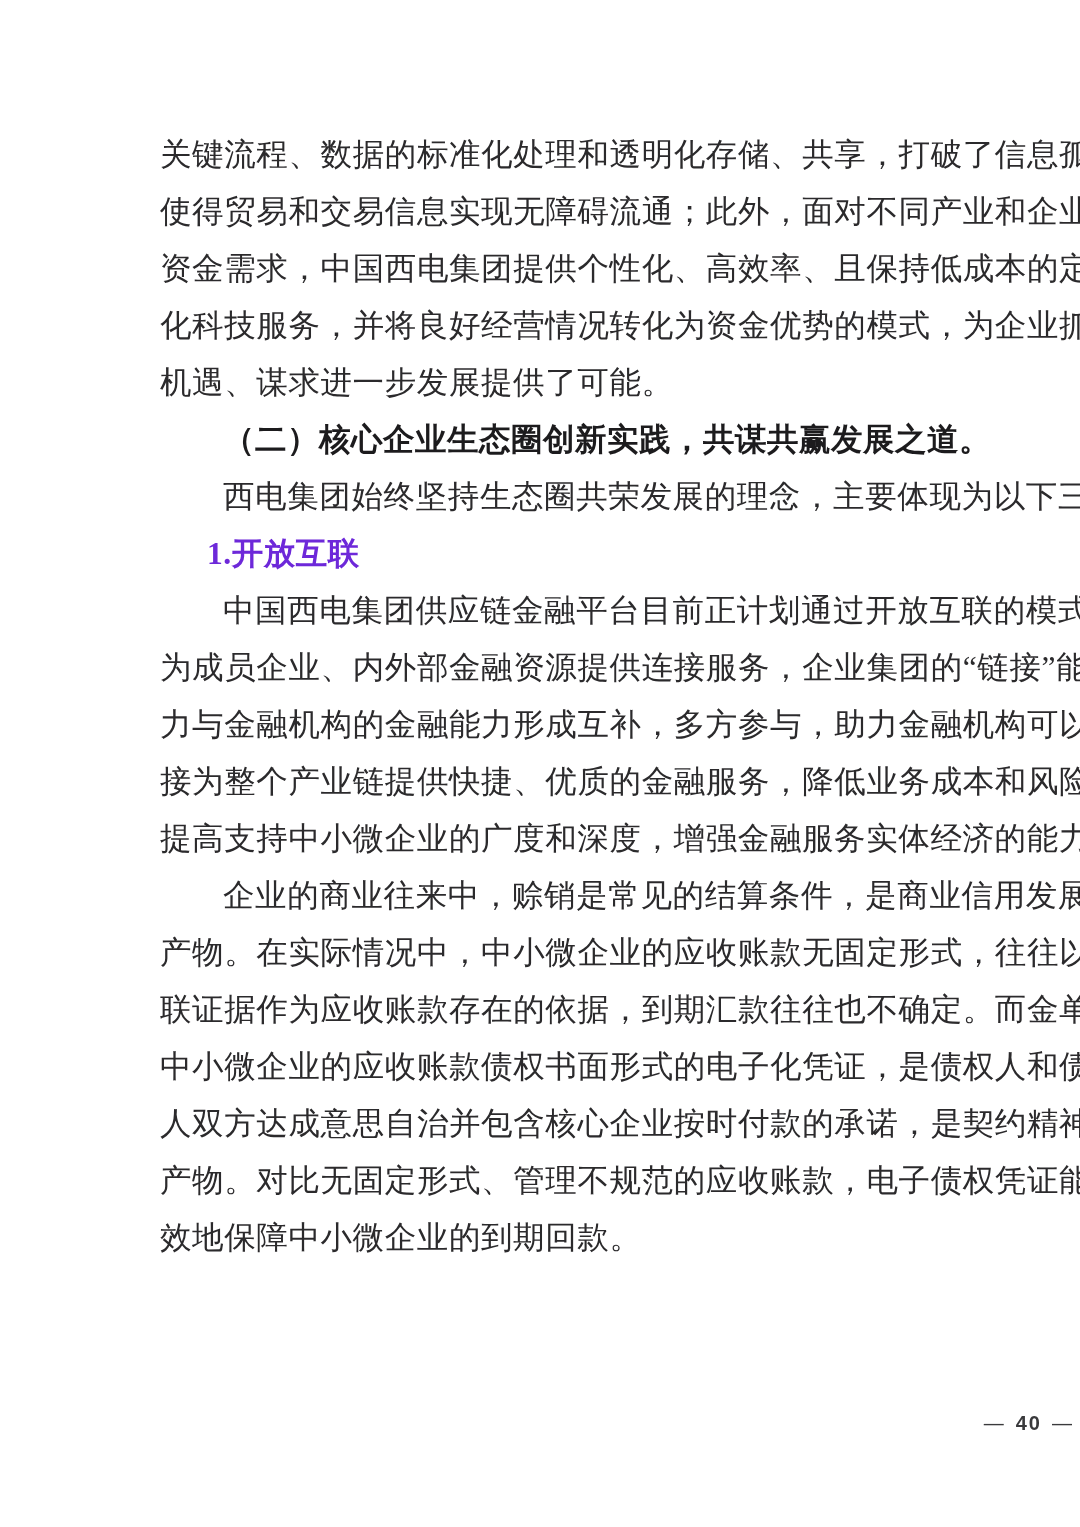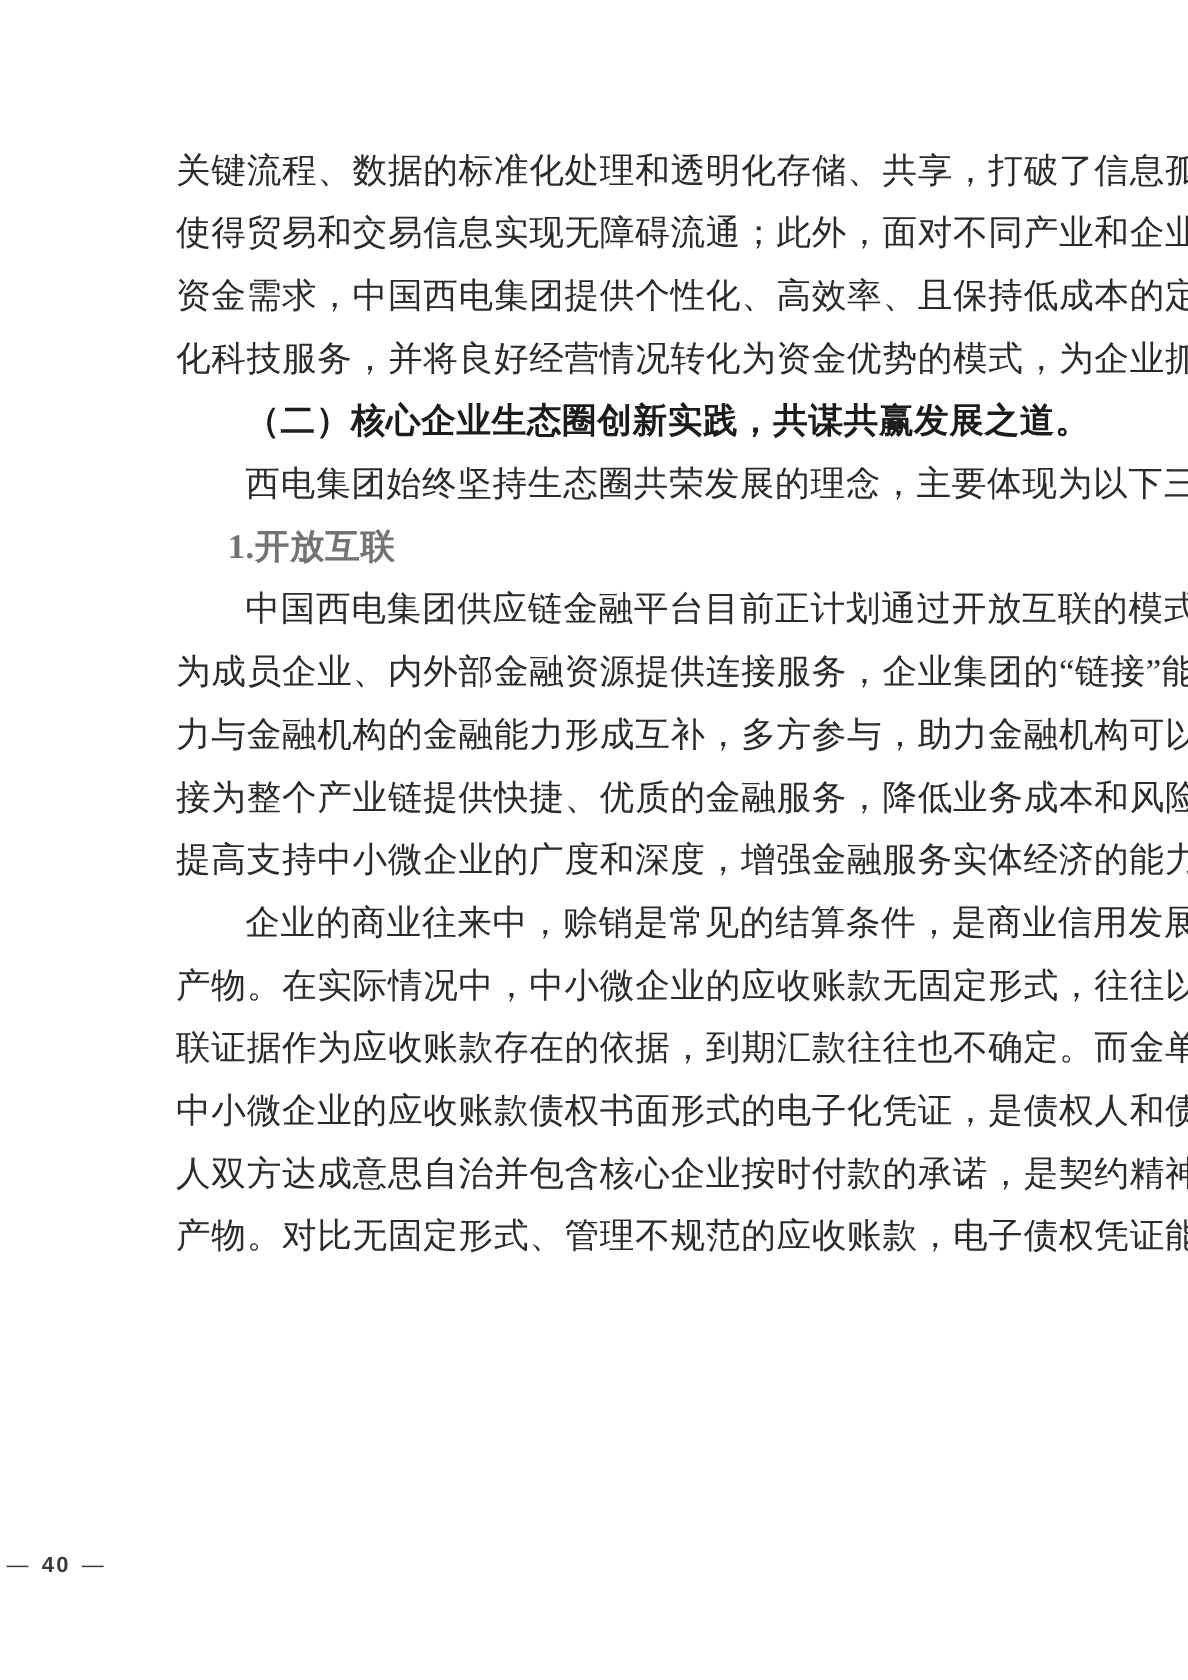--- a/index.html
+++ b/index.html
@@ -54,36 +54,36 @@
     font-size: 31.5px;
     letter-spacing: 0.5px;
     color: #1c1b1d;
     font-family: "Liberation Serif", "DejaVu Serif", serif;
   }
 
   .subheading {
     font-weight: 700;
     font-size: 31.5px;
     letter-spacing: 0.5px;
-    color: #737373;
+    color: #6d28d9;
     padding-left: 47px;
   }
 
   .subheading .num {
     font-family: "Liberation Serif", "DejaVu Serif", serif;
     font-weight: 700;
   }
 
   
   .footer {
     position: absolute;
     left: 0;
     top: 1412px;
     width: 1080px;
-    text-align: left;
+    text-align: right;
     font-size: 20px;
     color: #3a3a3c;
     font-family: "Liberation Sans", sans-serif;
     letter-spacing: 2px;
   }
   .footer .dash {
     display: inline-block;
     padding: 0 6px;
     color: #3a3a3c;
   }
@@ -98,20 +98,21 @@
 
 <div class="page">
 
   <div class="body-col">
 
     <div class="para">
       <div class="line" style="display: flex; justify-content: space-between;"><span>关</span><span>键</span><span>流</span><span>程</span><span>、</span><span>数</span><span>据</span><span>的</span><span>标</span><span>准</span><span>化</span><span>处</span><span>理</span><span>和</span><span>透</span><span>明</span><span>化</span><span>存</span><span>储</span><span>、</span><span>共</span><span>享</span><span>，</span><span>打</span><span>破</span><span>了</span><span>信</span><span>息</span><span>孤</span></div>
       <div class="line" style="display: flex; justify-content: space-between;"><span>使</span><span>得</span><span>贸</span><span>易</span><span>和</span><span>交</span><span>易</span><span>信</span><span>息</span><span>实</span><span>现</span><span>无</span><span>障</span><span>碍</span><span>流</span><span>通</span><span>；</span><span>此</span><span>外</span><span>，</span><span>面</span><span>对</span><span>不</span><span>同</span><span>产</span><span>业</span><span>和</span><span>企</span><span>业</span></div>
       <div class="line" style="display: flex; justify-content: space-between;"><span>资</span><span>金</span><span>需</span><span>求</span><span>，</span><span>中</span><span>国</span><span>西</span><span>电</span><span>集</span><span>团</span><span>提</span><span>供</span><span>个</span><span>性</span><span>化</span><span>、</span><span>高</span><span>效</span><span>率</span><span>、</span><span>且</span><span>保</span><span>持</span><span>低</span><span>成</span><span>本</span><span>的</span><span>定</span></div>
       <div class="line" style="display: flex; justify-content: space-between;"><span>化</span><span>科</span><span>技</span><span>服</span><span>务</span><span>，</span><span>并</span><span>将</span><span>良</span><span>好</span><span>经</span><span>营</span><span>情</span><span>况</span><span>转</span><span>化</span><span>为</span><span>资</span><span>金</span><span>优</span><span>势</span><span>的</span><span>模</span><span>式</span><span>，</span><span>为</span><span>企</span><span>业</span><span>抓</span></div>
+      <div class="line last">机遇、谋求进一步发展提供了可能。</div>
     </div>
 
     <div class="line heading indent" style="display: flex; justify-content: space-between; padding-left: 0px;"><span style="width: 63px; flex: 0 0 auto;"></span><span>（</span><span>二</span><span>）</span><span>核</span><span>心</span><span>企</span><span>业</span><span>生</span><span>态</span><span>圈</span><span>创</span><span>新</span><span>实</span><span>践</span><span>，</span><span>共</span><span>谋</span><span>共</span><span>赢</span><span>发</span><span>展</span><span>之</span><span>道</span><span>。</span></div>
 
     <div class="para">
       <div class="line indent" style="display: flex; justify-content: space-between; padding-left: 0px;"><span style="width: 63px; flex: 0 0 auto;"></span><span>西</span><span>电</span><span>集</span><span>团</span><span>始</span><span>终</span><span>坚</span><span>持</span><span>生</span><span>态</span><span>圈</span><span>共</span><span>荣</span><span>发</span><span>展</span><span>的</span><span>理</span><span>念</span><span>，</span><span>主</span><span>要</span><span>体</span><span>现</span><span>为</span><span>以</span><span>下</span><span>三</span></div>
     </div>
 
     <div class="line subheading"><span class="num">1.</span><span>开放互联</span></div>
 
@@ -124,20 +125,21 @@
     </div>
 
 
     <div class="para">
       <div class="line indent" style="display: flex; justify-content: space-between; padding-left: 0px;"><span style="width: 63px; flex: 0 0 auto;"></span><span>企</span><span>业</span><span>的</span><span>商</span><span>业</span><span>往</span><span>来</span><span>中</span><span>，</span><span>赊</span><span>销</span><span>是</span><span>常</span><span>见</span><span>的</span><span>结</span><span>算</span><span>条</span><span>件</span><span>，</span><span>是</span><span>商</span><span>业</span><span>信</span><span>用</span><span>发</span><span>展</span></div>
       <div class="line" style="display: flex; justify-content: space-between;"><span>产</span><span>物</span><span>。</span><span>在</span><span>实</span><span>际</span><span>情</span><span>况</span><span>中</span><span>，</span><span>中</span><span>小</span><span>微</span><span>企</span><span>业</span><span>的</span><span>应</span><span>收</span><span>账</span><span>款</span><span>无</span><span>固</span><span>定</span><span>形</span><span>式</span><span>，</span><span>往</span><span>往</span><span>以</span></div>
       <div class="line" style="display: flex; justify-content: space-between;"><span>联</span><span>证</span><span>据</span><span>作</span><span>为</span><span>应</span><span>收</span><span>账</span><span>款</span><span>存</span><span>在</span><span>的</span><span>依</span><span>据</span><span>，</span><span>到</span><span>期</span><span>汇</span><span>款</span><span>往</span><span>往</span><span>也</span><span>不</span><span>确</span><span>定</span><span>。</span><span>而</span><span>金</span><span>单</span></div>
       <div class="line" style="display: flex; justify-content: space-between;"><span>中</span><span>小</span><span>微</span><span>企</span><span>业</span><span>的</span><span>应</span><span>收</span><span>账</span><span>款</span><span>债</span><span>权</span><span>书</span><span>面</span><span>形</span><span>式</span><span>的</span><span>电</span><span>子</span><span>化</span><span>凭</span><span>证</span><span>，</span><span>是</span><span>债</span><span>权</span><span>人</span><span>和</span><span>债</span></div>
       <div class="line" style="display: flex; justify-content: space-between;"><span>人</span><span>双</span><span>方</span><span>达</span><span>成</span><span>意</span><span>思</span><span>自</span><span>治</span><span>并</span><span>包</span><span>含</span><span>核</span><span>心</span><span>企</span><span>业</span><span>按</span><span>时</span><span>付</span><span>款</span><span>的</span><span>承</span><span>诺</span><span>，</span><span>是</span><span>契</span><span>约</span><span>精</span><span>神</span></div>
       <div class="line" style="display: flex; justify-content: space-between;"><span>产</span><span>物</span><span>。</span><span>对</span><span>比</span><span>无</span><span>固</span><span>定</span><span>形</span><span>式</span><span>、</span><span>管</span><span>理</span><span>不</span><span>规</span><span>范</span><span>的</span><span>应</span><span>收</span><span>账</span><span>款</span><span>，</span><span>电</span><span>子</span><span>债</span><span>权</span><span>凭</span><span>证</span><span>能</span></div>
+      <div class="line last">效地保障中小微企业的到期回款。</div>
     </div>
 
   </div>
 
   <div class="footer">
     <span class="dash">—</span><span class="pagenum">40</span><span class="dash">—</span>
   </div>
 
 </div>
 

